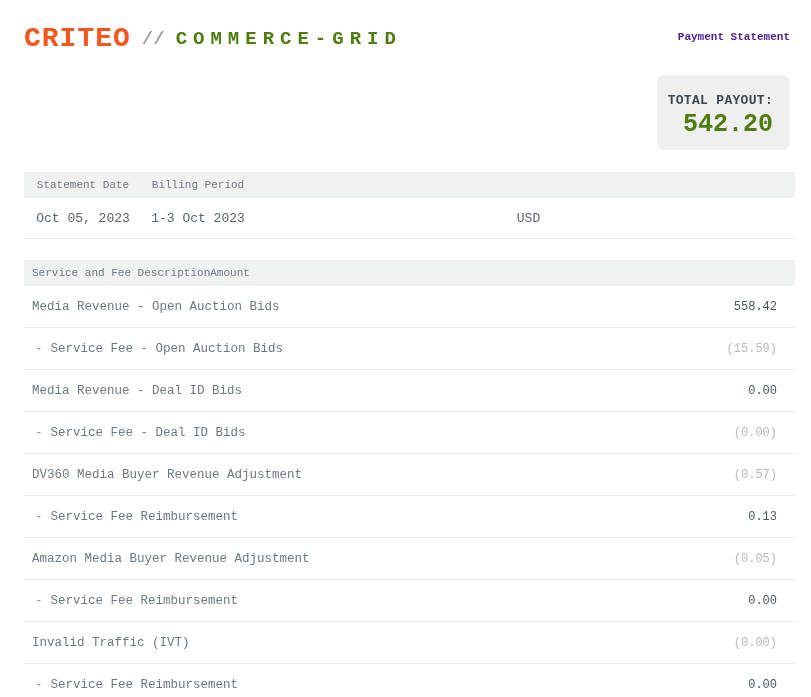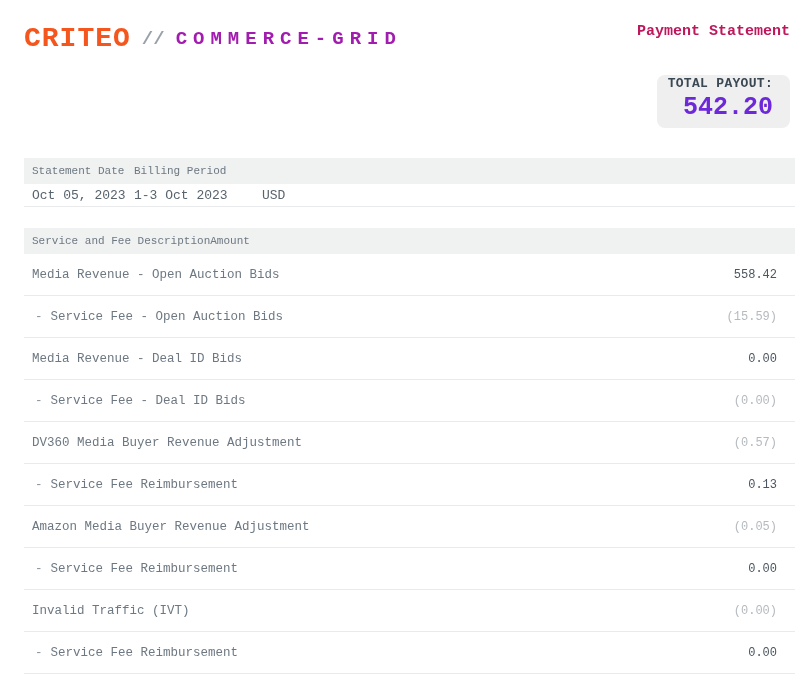--- a/index.html
+++ b/index.html
@@ -24,78 +24,78 @@
     font-size: 28px;
     font-weight: 900;
     letter-spacing: 1px;
   }
   .slashes {
     color: #99a1a8;
     font-size: 19px;
     font-weight: 600;
   }
   .brand {
-    color: #a21caf;
+    color: #4d7c0f;
     font-size: 19px;
     font-weight: 700;
     letter-spacing: 6px;
   }
   .page-title {
-    color: #be185d;
-    font-size: 15px;
-    font-weight: 700;
-    margin-top: 0;
+    color: #4c1d95;
+    font-size: 11px;
+    font-weight: 700;
+    margin-top: 8px;
   }
 
   
   .payout-row {
     display: flex;
     justify-content: flex-end;
     padding-right: 21px;
     margin-top: 21px;
   }
   .payout-box {
     background: #efefef;
     border-radius: 8px;
     width: 133px;
-    height: 53px;
-    padding: 1px 17px 0 0;
+    height: 75px;
+    padding: 18px 17px 0 0;
     text-align: right;
   }
   .payout-label {
     font-size: 13px;
     font-weight: 700;
     color: #3a4854;
     letter-spacing: 0.3px;
   }
   .payout-value {
     font-size: 25px;
     font-weight: 700;
-    color: #6d28d9;
+    color: #4d7c0f;
     margin-top: 2px;
   }
 
   
   .bar {
     background: #f0f1f1;
     height: 26px;
     font-size: 11px;
     color: #6d7882;
   }
 
   
-  .info-table { margin: 30px 16px 0 24px; }
+  .info-table { margin: 22px 16px 0 24px; text-align: center; }
   .info-grid {
     display: grid;
     grid-template-columns: 102px 128px 1fr;
     align-items: center;
     padding-left: 8px;
   }
   .info-row {
-    height: 23px;
+    height: 41px;
     font-size: 13px;
     color: #57636d;
     border-bottom: 1px solid #e9eaeb;
   }
 
   
   .fees-table { margin: 21px 16px 0 24px; }
   .fees-bar {
     display: flex;
     justify-content: flex-start;

